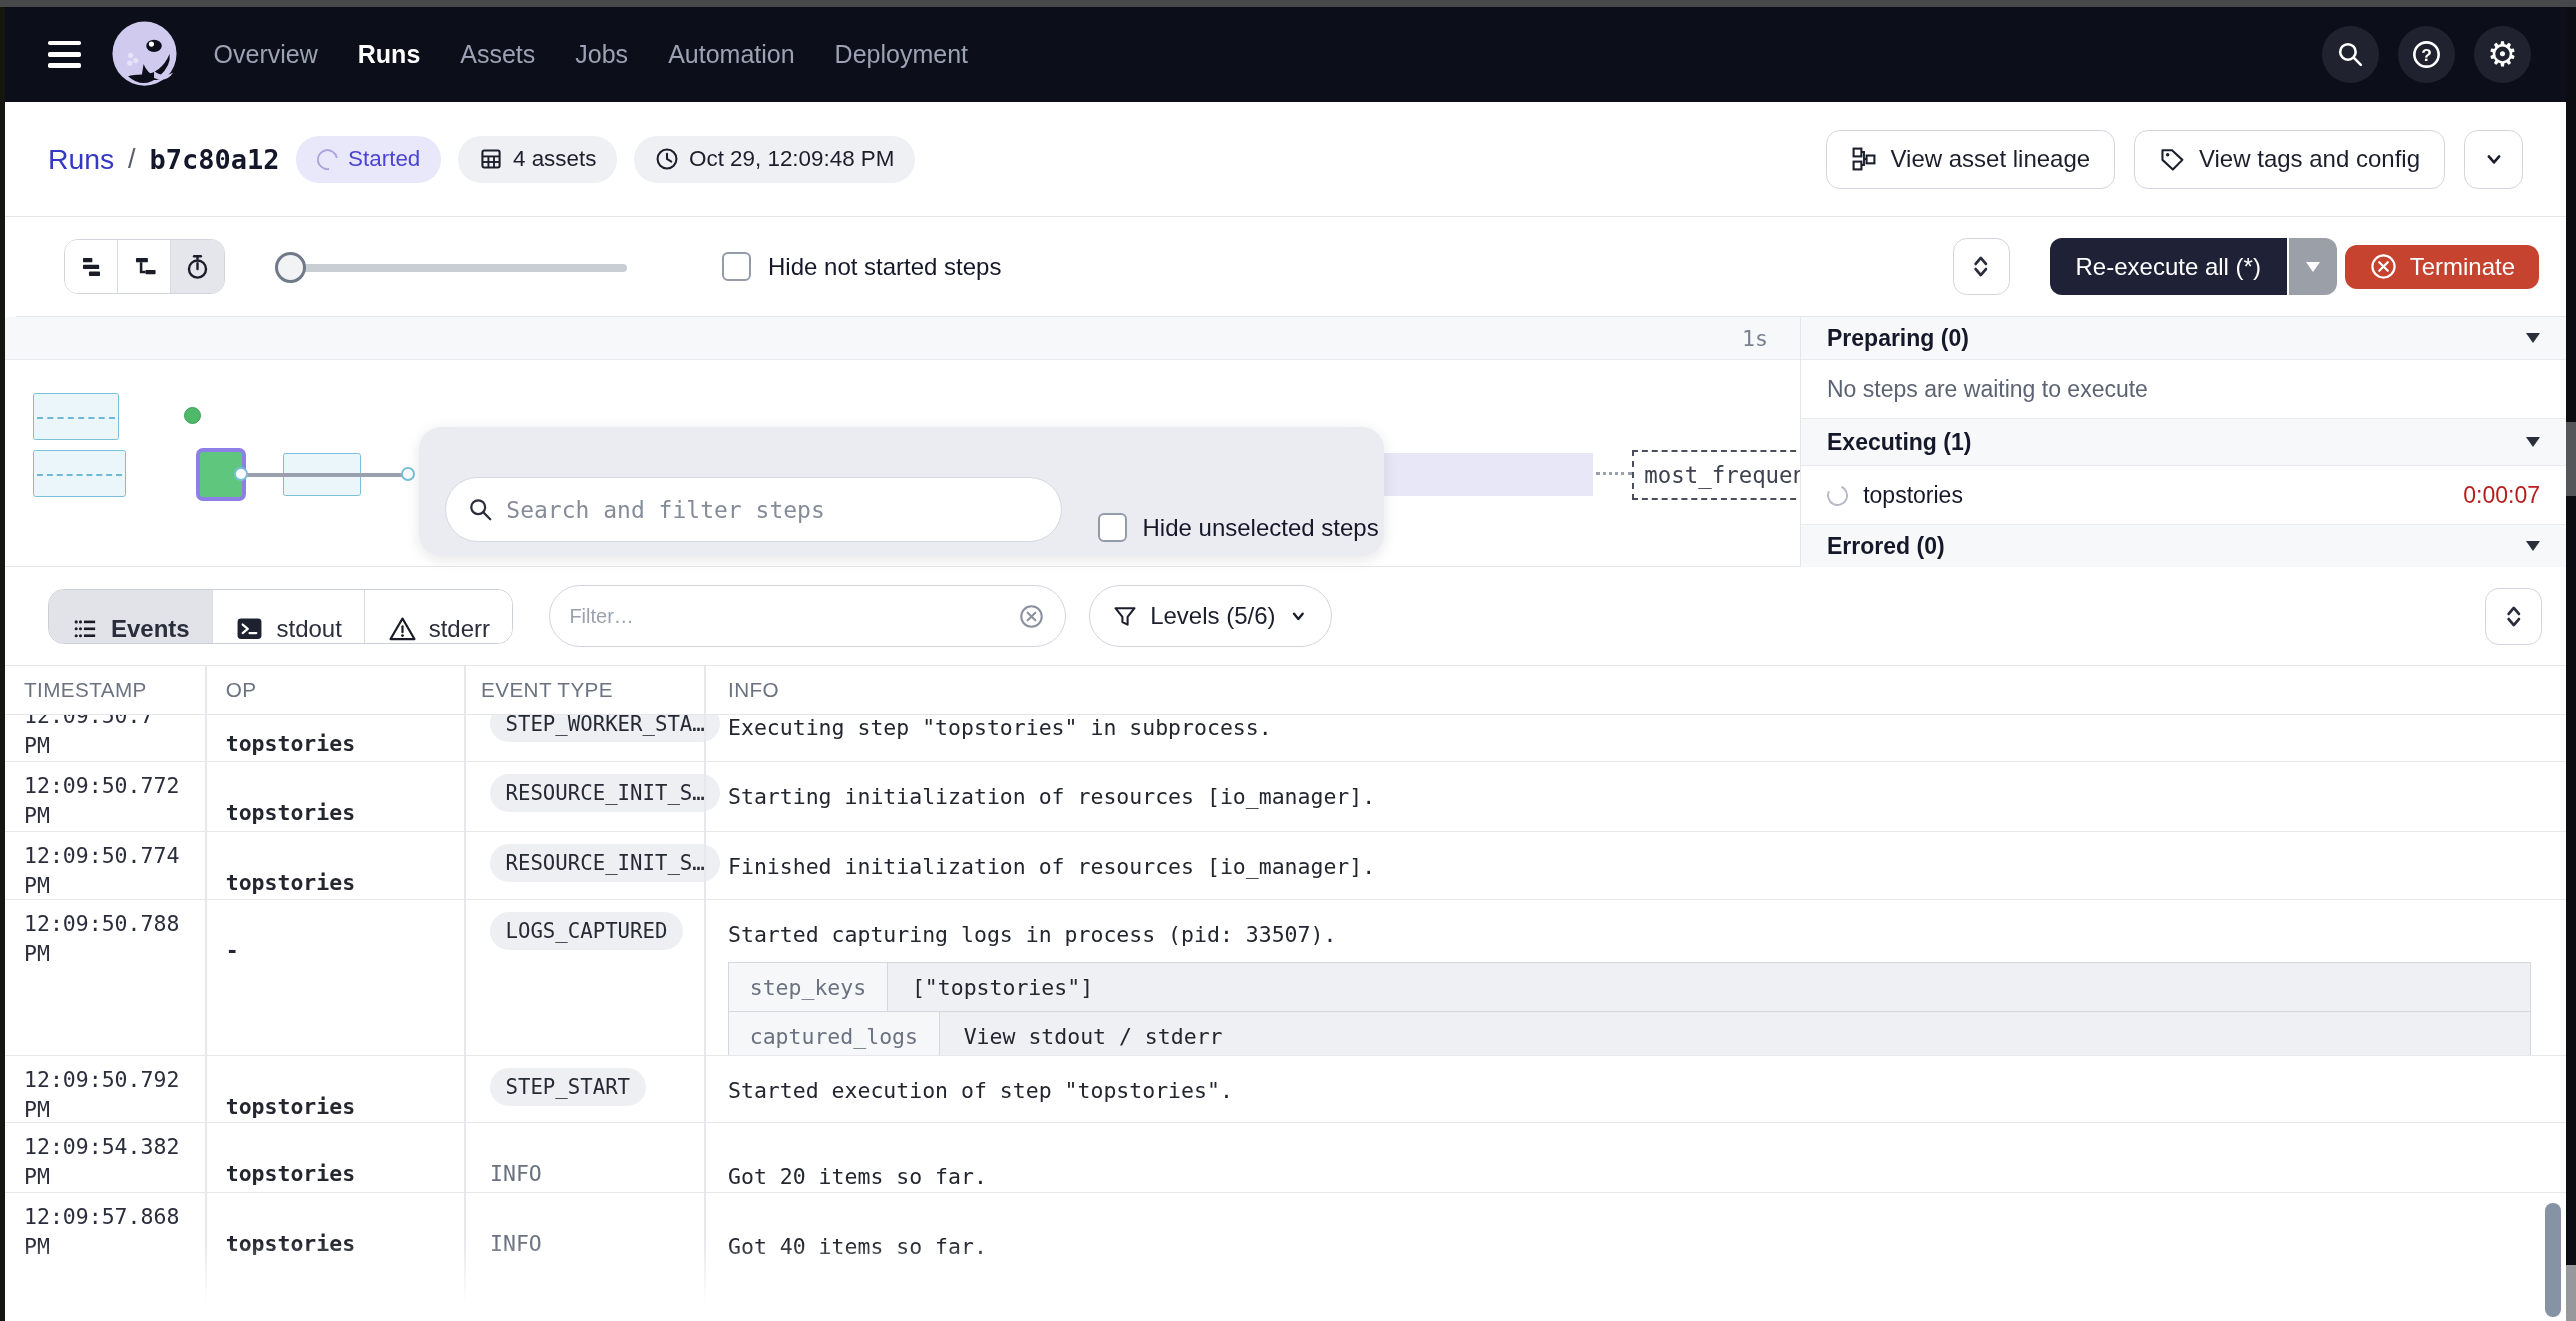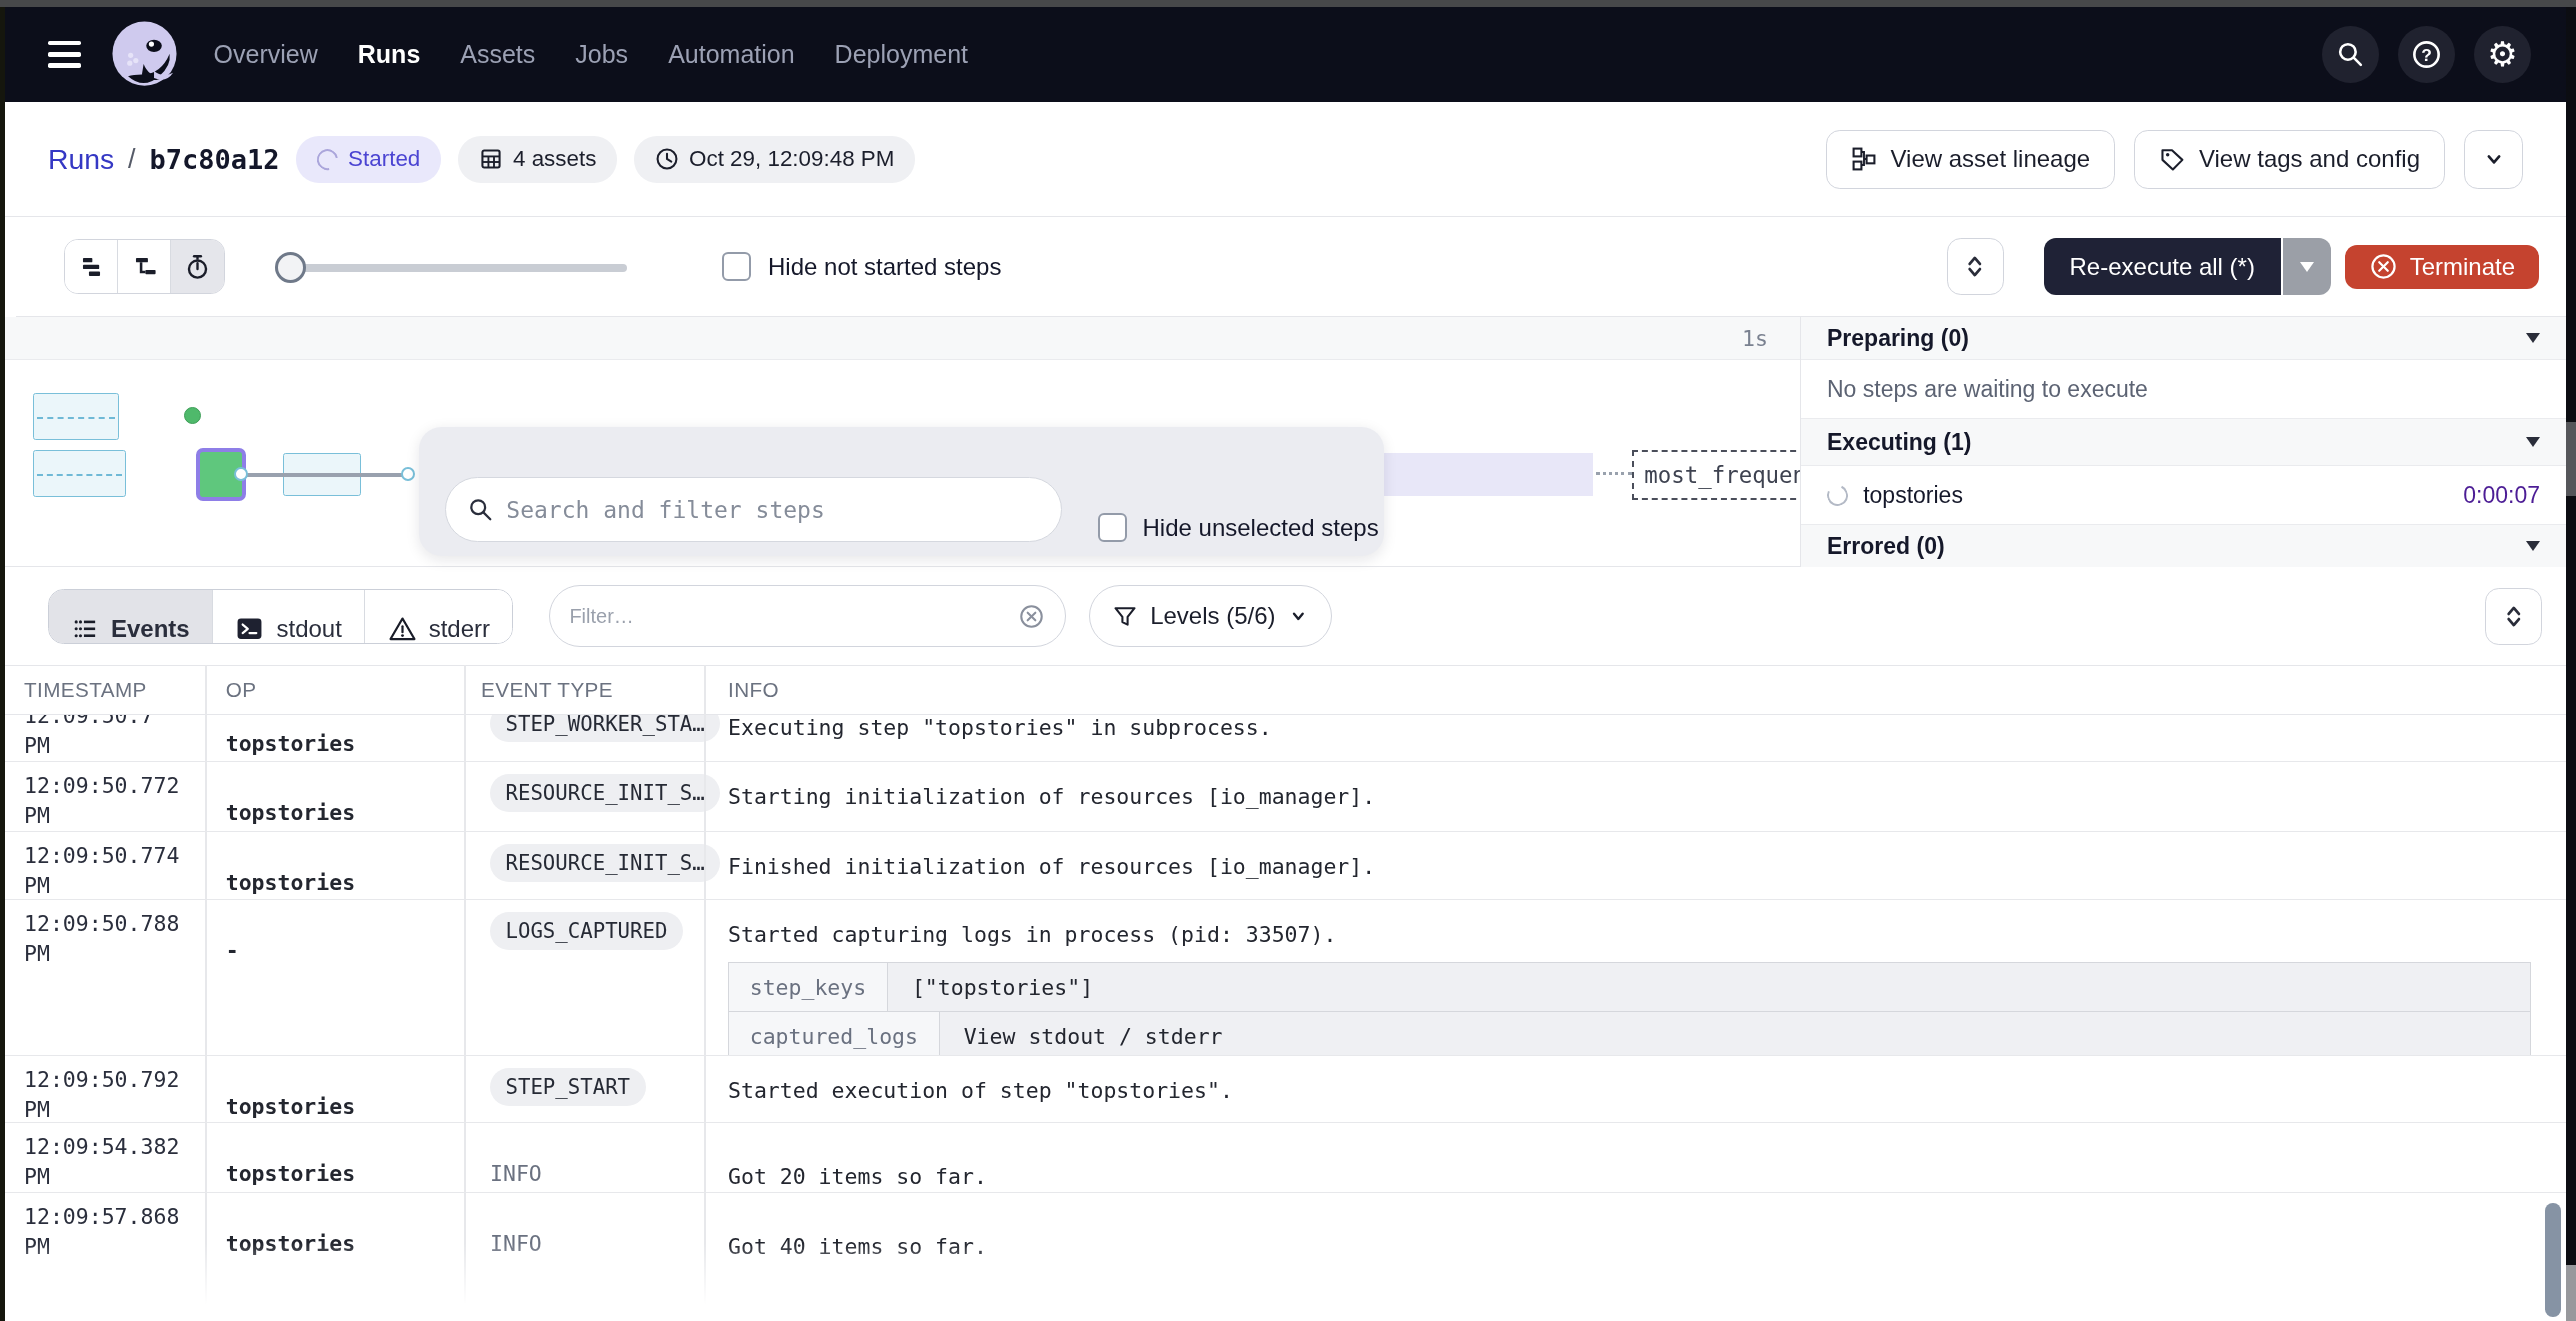--- a/index.html
+++ b/index.html
@@ -63,21 +63,21 @@
   .tb-check{margin-left:95px;display:flex;align-items:center;gap:17px;font-size:24px;color:#15182A}
   .tb-right{margin-left:auto;margin-right:53px;display:flex;align-items:center}
   .btn-updown{width:57px;height:57px;border:1.7px solid #D2D5DD;border-radius:13.8px;background:#fff;
     display:flex;align-items:center;justify-content:center;cursor:pointer}
   .reexec{margin-left:40px;display:flex}
   .reexec .main{height:57px;background:#1F2236;color:#fff;font-size:24px;display:flex;
     align-items:center;padding:0 26px;border-radius:12px 0 0 12px;cursor:pointer;white-space:nowrap}
   .reexec .caret{width:48px;height:57px;background:#9B9FA7;border-radius:0 12px 12px 0;
     display:flex;align-items:center;justify-content:center;cursor:pointer;margin-left:1.7px}
   .tri-dn-w{width:0;height:0;border-left:7.8px solid transparent;border-right:7.8px solid transparent;border-top:10.3px solid #fff}
-  .btn-terminate{margin-left:14px;height:44px;background:#C5432F;border-radius:12px;color:#fff;
+  .btn-terminate{margin-left:8px;height:44px;background:#C5432F;border-radius:12px;color:#fff;
     font-size:24px;display:flex;align-items:center;gap:12px;padding:0 24px;cursor:pointer;white-space:nowrap}
 
   
   .gantt{position:absolute;top:317px;left:0;width:2576px;height:250px;background:#fff;
     border-bottom:1.7px solid #E5E6EA;z-index:10}
   .g-strip{position:absolute;top:0;left:0;width:100%;height:43px;background:#F7F8F9;border-bottom:1.7px solid #EAEBEE}
   .g-tick{position:absolute;top:8.6px;left:1742px;font-size:21.5px;color:#7A8190}
   .g-box{position:absolute;border:1.7px solid #79BFD9;background:#EBF6FA;border-radius:2.6px}
   .g-box .mid{position:absolute;left:3.4px;right:3.4px;top:50%;border-top:2.6px dashed #6FB9D6}
   .g-dot{position:absolute;left:184px;top:90px;width:17px;height:17px;border-radius:50%;background:#4FB96B;border:1.7px solid #3E9E58}
@@ -107,21 +107,21 @@
     display:flex;align-items:center;justify-content:space-between;padding:0 26px;cursor:pointer}
   .p-head.h2{height:47px}
   .p-head.h3{height:41px;flex:1;border-bottom:none}
   .p-head .ttl{font-weight:700;font-size:23px;color:#15182A}
   .tri-dn{width:0;height:0;border-left:7.8px solid transparent;border-right:7.8px solid transparent;border-top:10.3px solid #2A2D3A}
   .p-empty{height:59px;flex:none;border-bottom:1.7px solid #EAEBEE;display:flex;align-items:center;
     padding:0 26px;font-size:23px;color:#5C6373}
   .p-step{height:59px;flex:none;border-bottom:1.7px solid #EAEBEE;display:flex;align-items:center;
     gap:15.5px;padding:0 26px;font-size:23px;color:#15182A;cursor:pointer}
   .spin2{width:20.7px;height:20.7px;border-radius:50%;border:2.6px solid #B4BAC6;border-top-color:transparent;transform:rotate(-20deg);flex:none}
-  .p-step .elapsed{margin-left:auto;color:#4c1d95}
+  .p-step .elapsed{margin-left:auto;color:#b91c1c}
 
   
   .logbar{position:absolute;top:567px;left:0;width:2576px;height:98px;background:#fff;
     display:flex;align-items:center;padding-left:48px;z-index:8}
   .ltabs{display:flex;border:1.7px solid #CBCFD8;border-radius:15.5px;overflow:hidden}
   .ltab{height:53px;display:flex;align-items:flex-end;gap:12px;padding:0 22.4px;font-size:24px;
     color:#2A2E3C;background:#fff;border-right:1.7px solid #D8DBE1;cursor:pointer;white-space:nowrap}
   .ltab:last-child{border-right:none}
   .ltab.active{background:#E2E3E8;font-weight:700}
   .lfilter{margin-left:36px;width:517px;height:62px;border:1.7px solid #D2D5DD;border-radius:31px;

